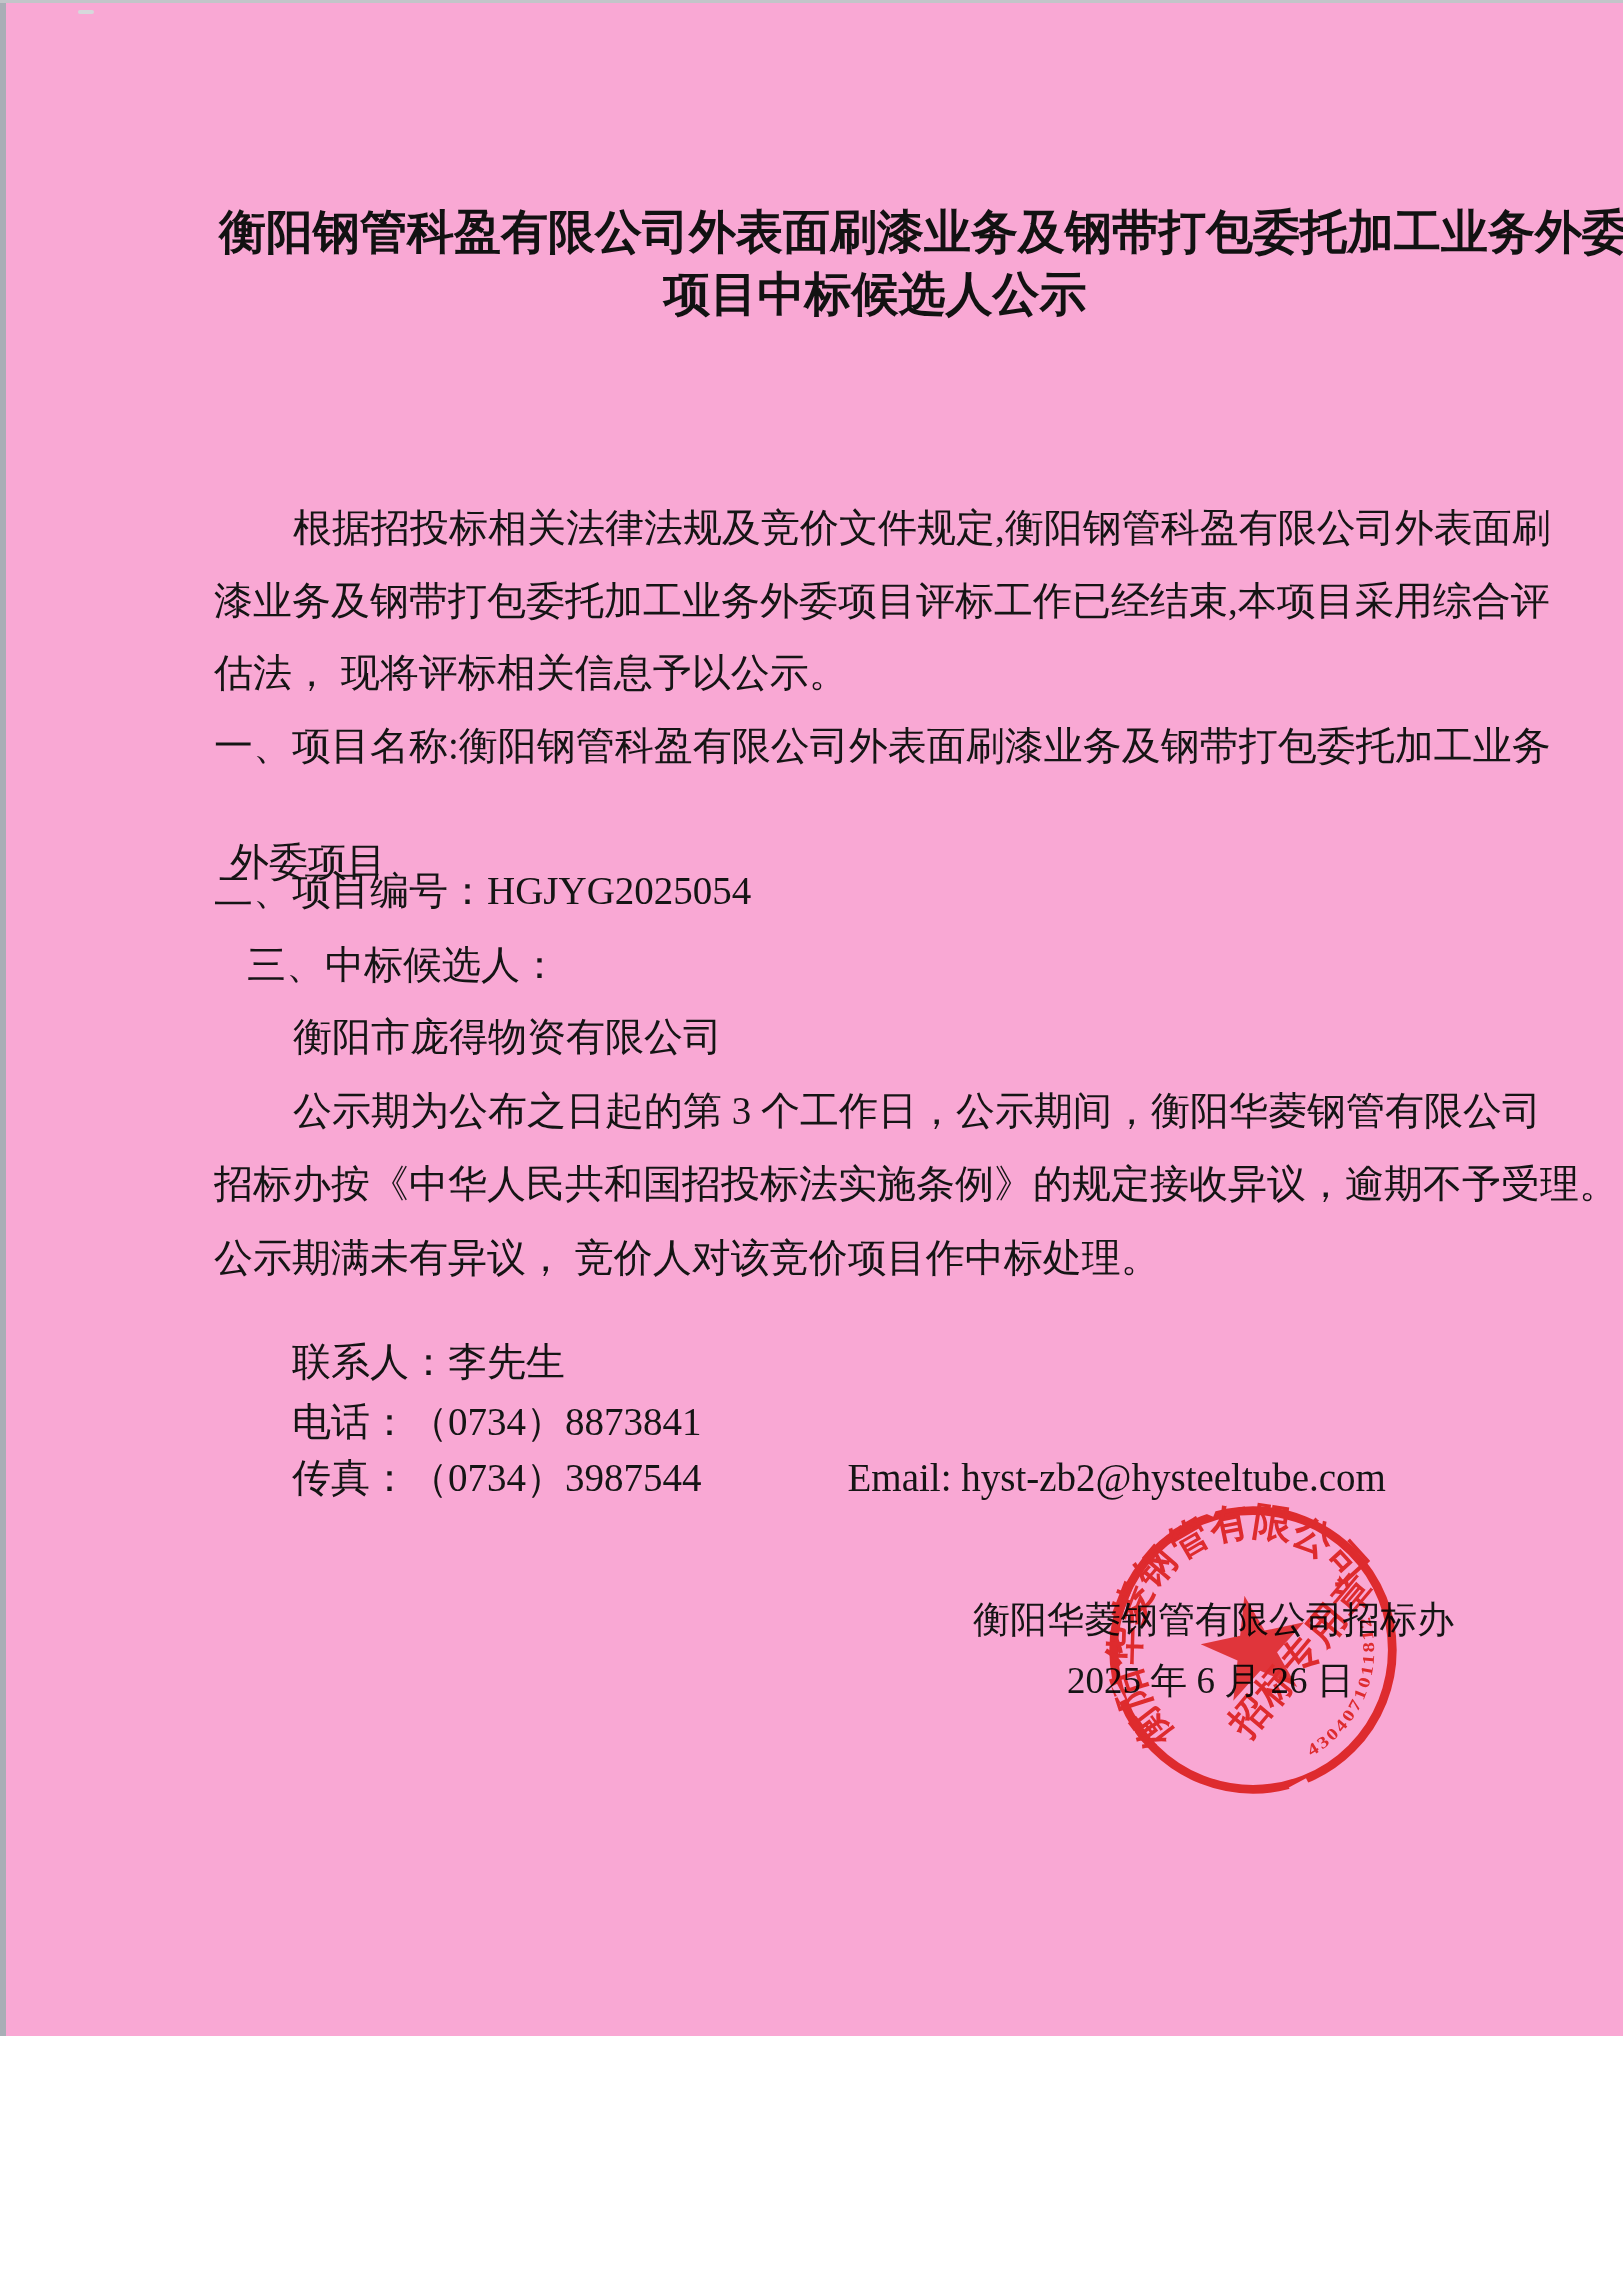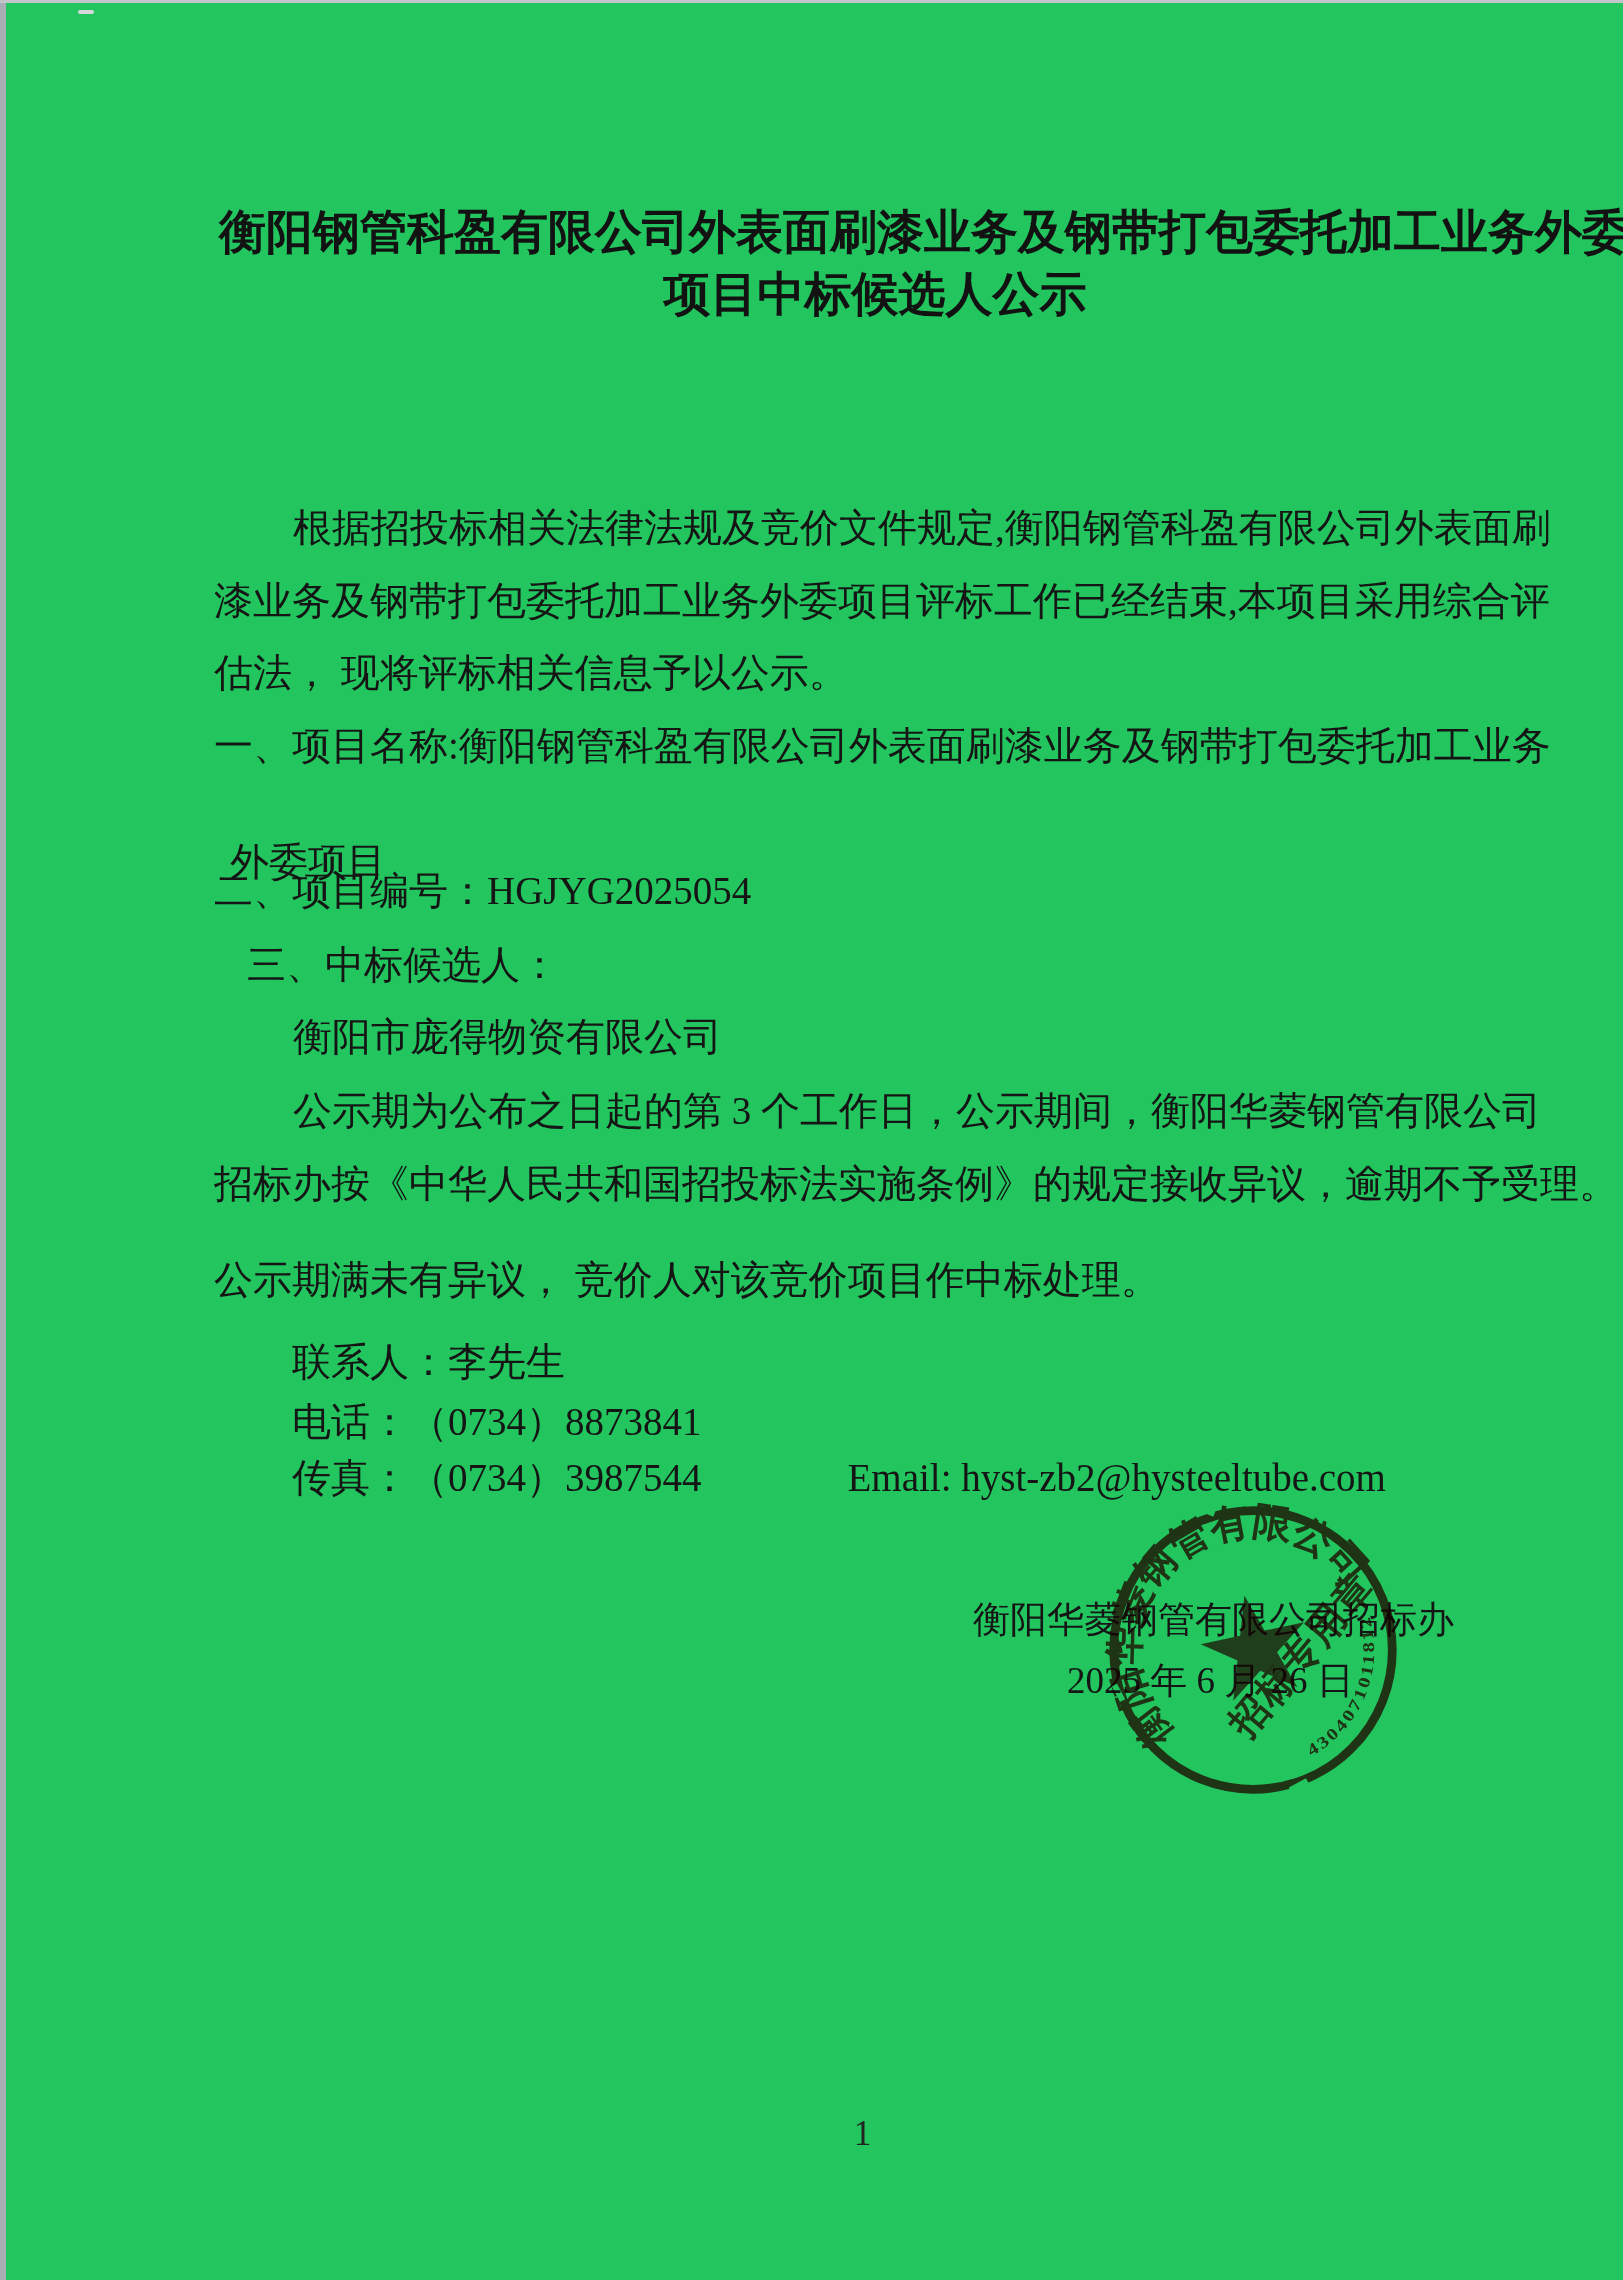--- a/index.html
+++ b/index.html
@@ -1,19 +1,19 @@
 <!DOCTYPE html>
 <html><head>
 <meta charset="utf-8">
 <style>
   html,body{margin:0;padding:0;background:#ffffff;}
   .page{
     position:relative;
-    width:1624px;height:2280px;
-    background:#22c55e;
+    width:1624px;height:2036px;
+    background:#f9a8d4;
     overflow:hidden;
     font-family:"Liberation Serif","DejaVu Serif",serif;
     color:#161616;
   }
   
   .edge-left{position:absolute;left:0;top:0;width:5.9px;height:2280px;background:#a9aeb6;}
   .edge-top{position:absolute;left:0;top:0;width:1624px;height:2.9px;background:#c2c5c9;}
   .speck{position:absolute;left:78px;top:9.8px;width:15.6px;height:3.9px;background:#d6d8db;border-radius:2px;}
 
   .title-block{
@@ -37,21 +37,21 @@
   .l1{top:506px;}
   .l2{top:579px;}
   .l3{top:651px;}
   .l4{top:724px;}
   .l5{top:840px;margin-left:16px;}
   .l6{top:869px;}
   .l7{top:943px;margin-left:33px;}
   .l8{top:1015px;}
   .l9{top:1089px;}
   .l10{top:1162px;}
-  .l11{top:1236px;margin-top:22px;}
+  .l11{top:1236px;}
 
   .contactline{
     position:absolute;left:292px;width:1219px;
     font-size:39px;line-height:43px;
     white-space:nowrap;color:#151515;
     display:flex;flex-direction:row;
   }
   .c1{top:1340px;}
   .c2{top:1400px;}
   .c3{top:1456px;}

